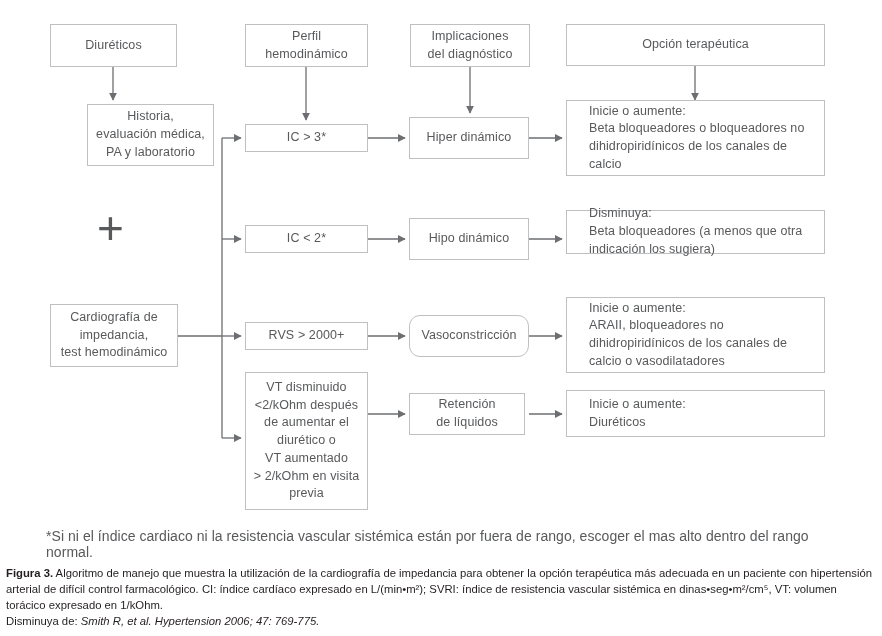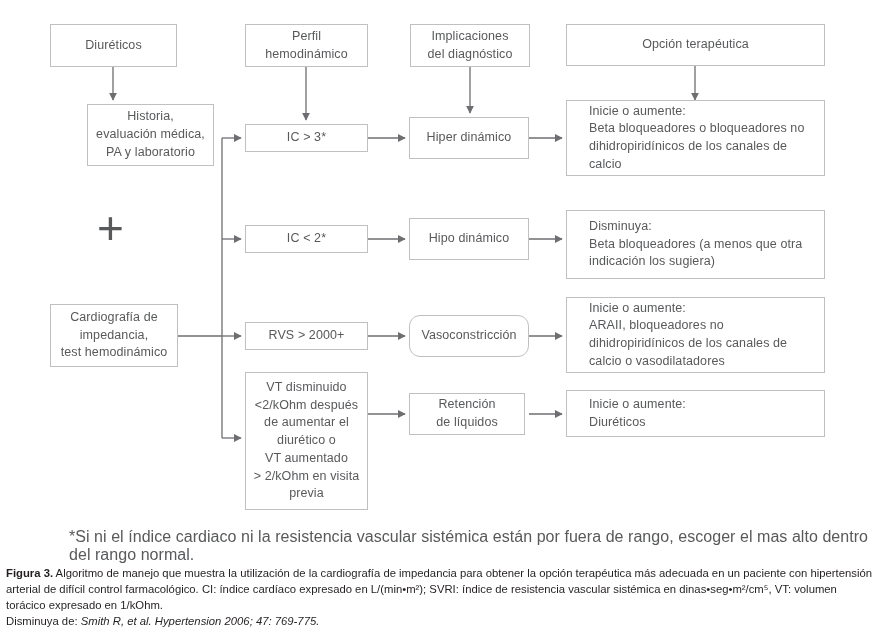--- a/index.html
+++ b/index.html
@@ -54,24 +54,23 @@
     left: 0; top: 0;
     width: 882px;
     height: 636px;
     pointer-events: none;
   }
   .footnote {
     position: absolute;
     left: 46px;
     top: 528px;
     width: 800px;
-    font-size: 16px;
+    font-size: 14px;
     color: #58595b;
     letter-spacing: 0.05px;
-    margin-left: 23px;
   }
   .caption {
     position: absolute;
     left: 6px;
     top: 565px;
     width: 872px;
     font-size: 11.3px;
     line-height: 1.42;
     color: #231f20;
   }
@@ -143,21 +142,21 @@
 
   <div class="box left-align" style="left:566px; top:100px; width:259px; height:76px;">Inicie o aumente:
 Beta bloqueadores o bloqueadores no
 dihidropiridínicos de los canales de
 calcio</div>
 
   <div class="box" style="left:245px; top:225px; width:123px; height:28px;">IC &lt; 2*</div>
 
   <div class="box" style="left:409px; top:218px; width:120px; height:42px;">Hipo dinámico</div>
 
-  <div class="box left-align" style="left:566px; top:210px; width:259px; height:69px;">Disminuya:
+  <div class="box left-align" style="left:566px; top:210px; width:259px; height:44px;">Disminuya:
 Beta bloqueadores (a menos que otra
 indicación los sugiera)</div>
 
   <div class="box" style="left:245px; top:322px; width:123px; height:28px;">RVS &gt; 2000+</div>
 
   <div class="box" style="left:409px; top:315px; width:120px; height:42px;border-radius:11px;">Vasoconstricción</div>
 
   <div class="box left-align" style="left:566px; top:297px; width:259px; height:76px;">Inicie o aumente:
 ARAII, bloqueadores no
 dihidropiridínicos de los canales de

